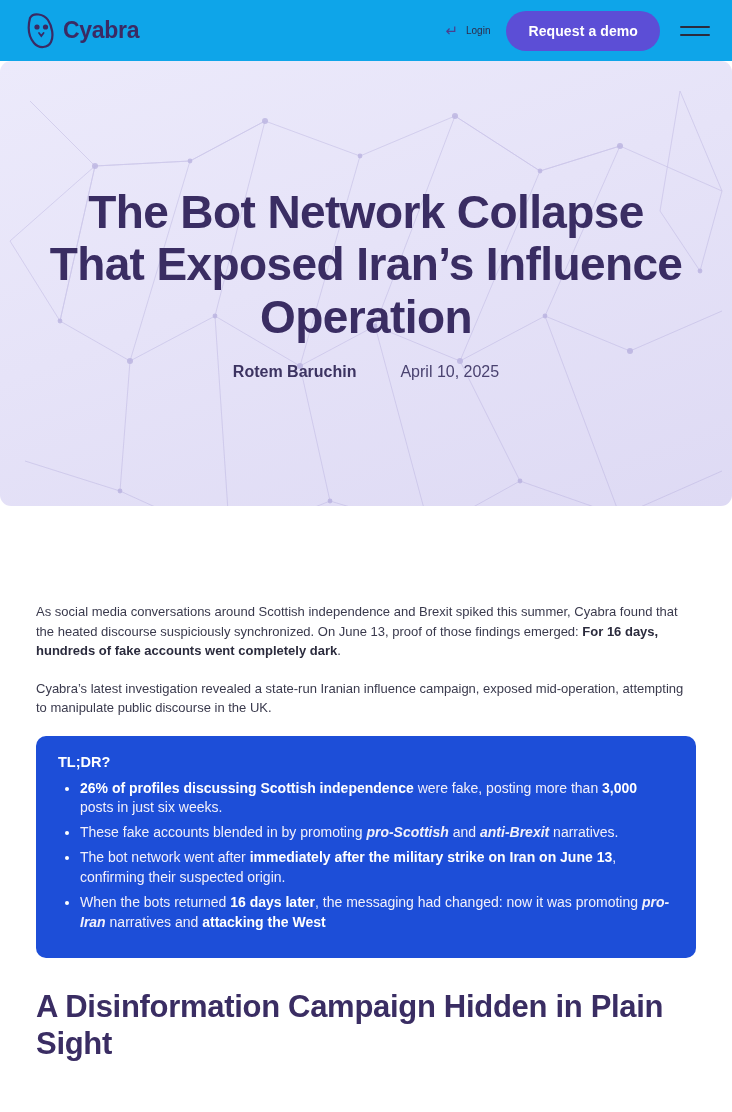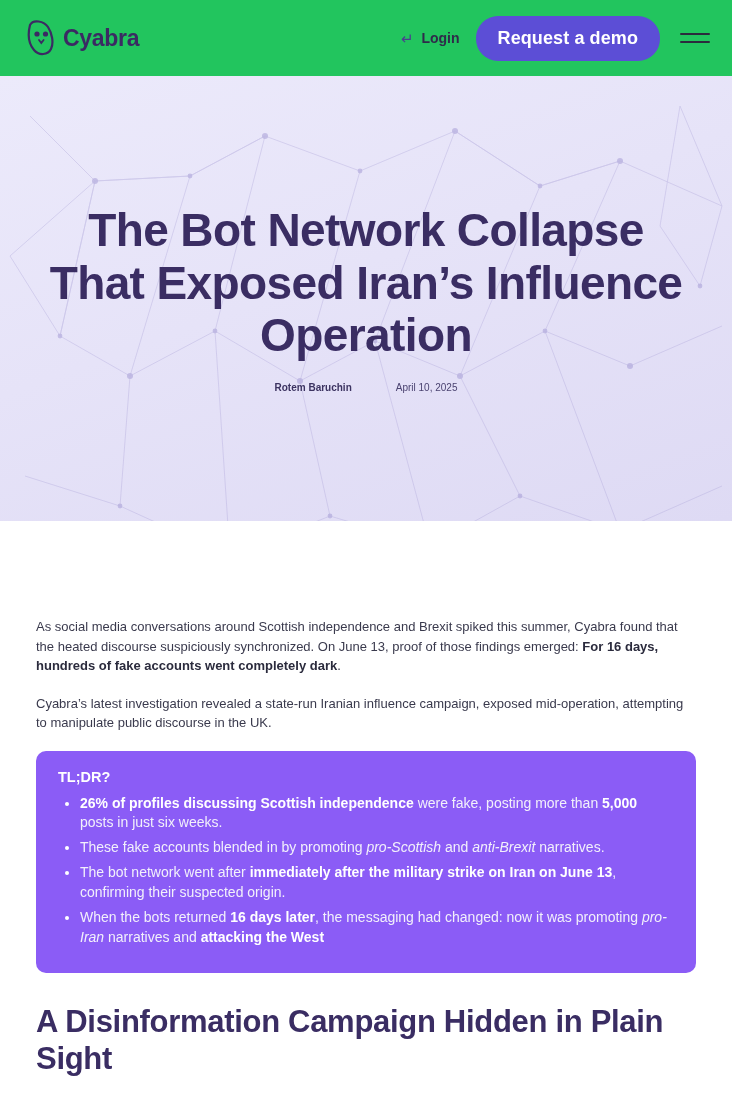--- a/index.html
+++ b/index.html
@@ -6,50 +6,50 @@
   html, body {
     width: 732px;
     background: #ffffff;
     font-family: "Liberation Sans", sans-serif;
     color: #2b2b3d;
   }
   body { position: relative; overflow-x: hidden; }
 
   
   .header {
-    height: 76px;
+    height: 61px;
     display: flex;
     align-items: center;
     justify-content: space-between;
     padding: 0 22px 0 26px;
-    background: #22c55e;
+    background: #0ea5e9;
     position: relative;
     z-index: 10;
   }
   .logo-wrap { display: flex; align-items: center; gap: 7px; }
   .logo-mark { width: 30px; height: 38px; display: block; }
   .logo-text {
     font-size: 23px;
     font-weight: bold;
     color: #3b2a63;
     letter-spacing: -0.3px;
   }
   .header-right { display: flex; align-items: center; gap: 16px; }
   .login-group { display: flex; align-items: center; gap: 8px; }
   .login-arrow { color: #4a3f8f; font-size: 15px; line-height: 1; }
   .login-link {
-    font-size: 14px;
+    font-size: 10px;
     color: #2f2b4a;
     text-decoration: none;
-    font-weight: 700;
+    font-weight: 400;
   }
   .demo-btn {
     background: #5c4ed6;
     color: #ffffff;
-    font-size: 18px;
+    font-size: 14px;
     font-weight: bold;
     border: none;
     border-radius: 22px;
     padding: 12px 22px;
     cursor: pointer;
     letter-spacing: 0.1px;
   }
   .burger {
     width: 30px;
     height: 22px;
@@ -73,20 +73,21 @@
   .hero {
     position: relative;
     height: 445px;
     background: linear-gradient(160deg, #eceafb 0%, #e6e3f8 45%, #dedaf4 100%);
     overflow: hidden;
     display: flex;
     flex-direction: column;
     align-items: center;
     justify-content: center;
     padding: 0 40px;
+    border-radius: 11px;
   }
   .hero-net {
     position: absolute;
     inset: 0;
     width: 100%;
     height: 100%;
     opacity: 0.55;
     pointer-events: none;
   }
   .hero-inner { position: relative; z-index: 2; width: 100%; text-align: center; }
@@ -98,42 +99,42 @@
     letter-spacing: -0.6px;
     max-width: 640px;
     margin: 0 auto;
   }
   .hero-meta {
     margin-top: 20px;
     display: flex;
     justify-content: center;
     align-items: center;
     gap: 44px;
-    font-size: 10px;
+    font-size: 16px;
     color: #3c3361;
   }
   .hero-meta .author { font-weight: bold; }
   .hero-meta .date { font-weight: normal; color: #4a4270; }
 
   
   .article {
     padding: 96px 36px 10px 36px;
     max-width: 732px;
   }
   .article p {
     font-size: 13px;
     line-height: 1.5;
     color: #3a3a4d;
     margin-bottom: 18px;
   }
   .article p strong { color: #2b2b3d; }
 
   
   .tldr {
-    background: #8b5cf6;
+    background: #1d4ed8;
     border-radius: 10px;
     color: #ffffff;
     padding: 18px 22px 20px 22px;
     margin: 18px 0 30px 0;
   }
   .tldr-title {
     font-size: 14.5px;
     font-weight: bold;
     margin-bottom: 9px;
     color: #ffffff;
@@ -151,21 +152,21 @@
     content: "";
     position: absolute;
     left: 7px;
     top: 8px;
     width: 4px;
     height: 4px;
     border-radius: 50%;
     background: #ffffff;
   }
   .tldr li b { color: #ffffff; font-weight: bold; }
-  .tldr li i { font-style: italic; font-weight: normal; text-align: right; }
+  .tldr li i { font-style: italic; font-weight: bold; text-align: right; }
 
   
   .section-title {
     font-size: 31px;
     line-height: 1.22;
     font-weight: bold;
     color: #3a2d63;
     margin: 26px 0 16px 0;
     letter-spacing: -0.3px;
   }
@@ -253,21 +254,21 @@
   <p>
     <span>As social media conversations around Scottish independence and Brexit spiked this summer, Cyabra found that the heated discourse suspiciously synchronized. On June 13, proof of those findings emerged: </span><strong>For 16 days, hundreds of fake accounts went completely dark</strong><span>.</span>
   </p>
 
   <p>Cyabra’s latest investigation revealed a state-run Iranian influence campaign, exposed mid-operation, attempting to manipulate public discourse in the UK.</p>
 
   <div class="tldr">
     <div class="tldr-title">TL;DR?</div>
     <ul>
       <li>
-        <b>26% of profiles discussing Scottish independence</b><span> were fake, posting more than </span><b>5,000</b><span> posts in just six weeks.</span>
+        <b>26% of profiles discussing Scottish independence</b><span> were fake, posting more than </span><b>3,000</b><span> posts in just six weeks.</span>
       </li>
       <li>
         <span>These fake accounts blended in by promoting </span><i>pro-Scottish</i><span> and </span><i>anti-Brexit</i><span> narratives.</span>
       </li>
       <li>
         <span>The bot network went after </span><b>immediately after the military strike on Iran on June 13</b><span>, confirming their suspected origin.</span>
       </li>
       <li>
         <span>When the bots returned </span><b>16 days later</b><span>, the messaging had changed: now it was promoting </span><i>pro-Iran</i><span> narratives and </span><b>attacking the West</b>
       </li>

